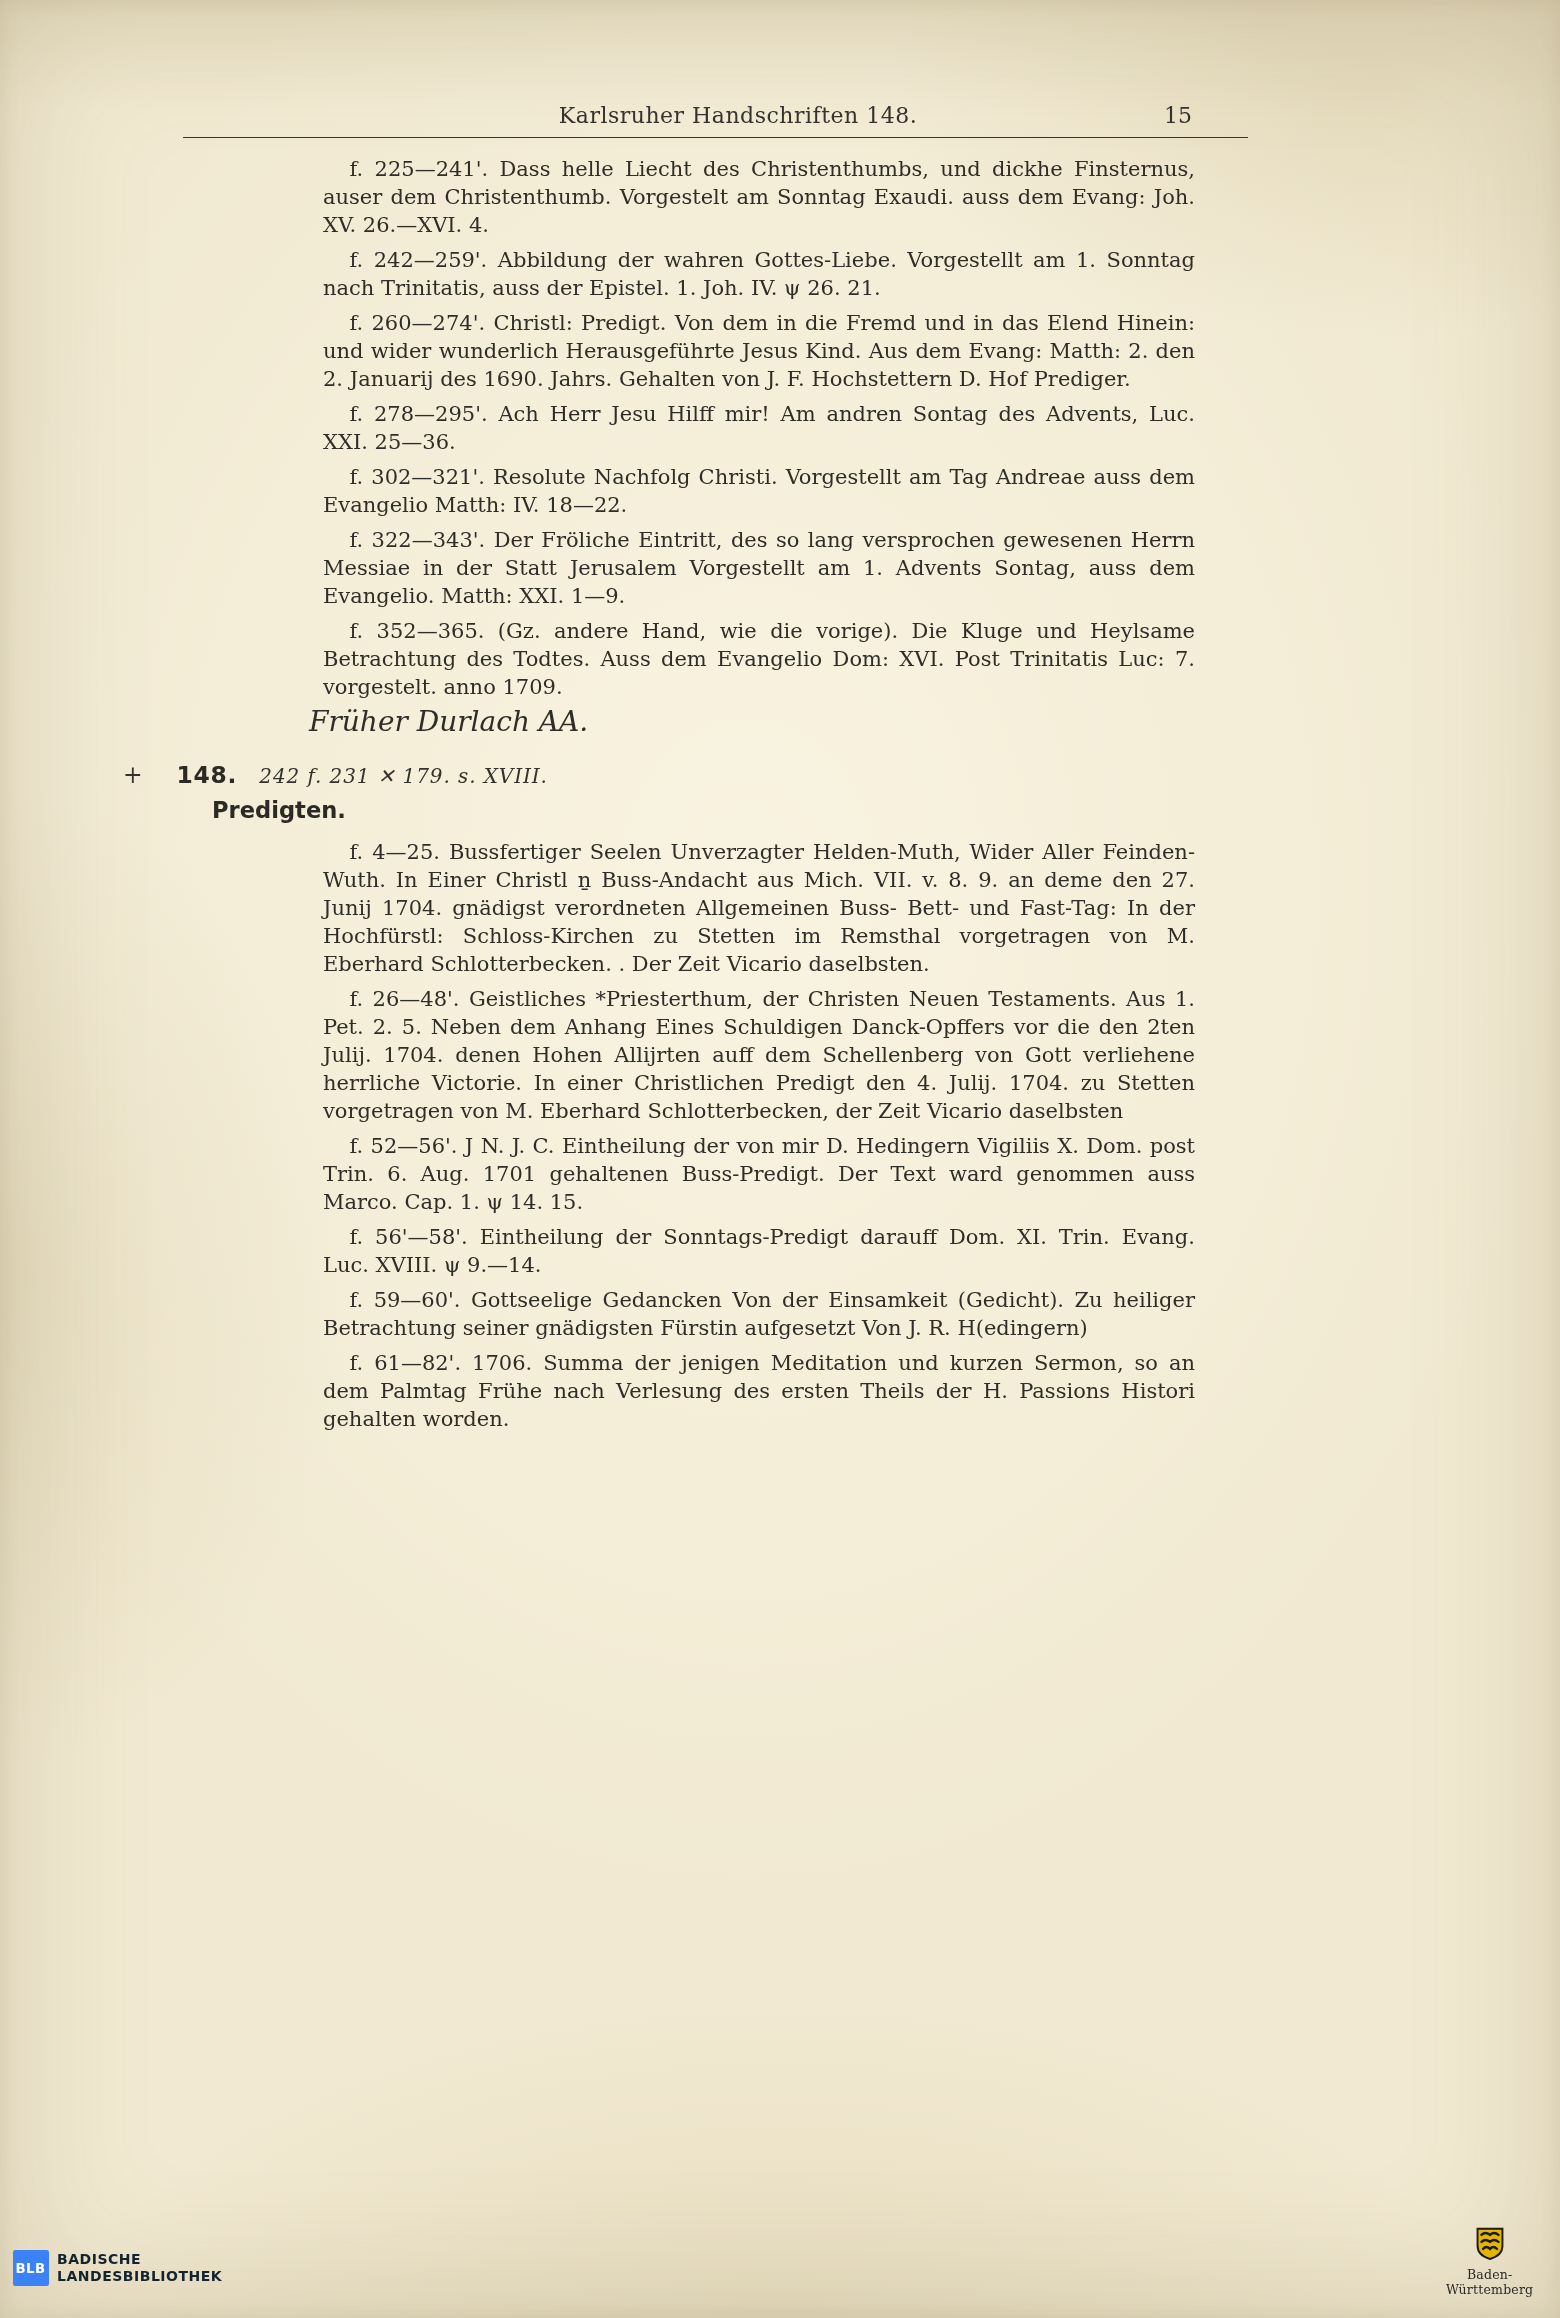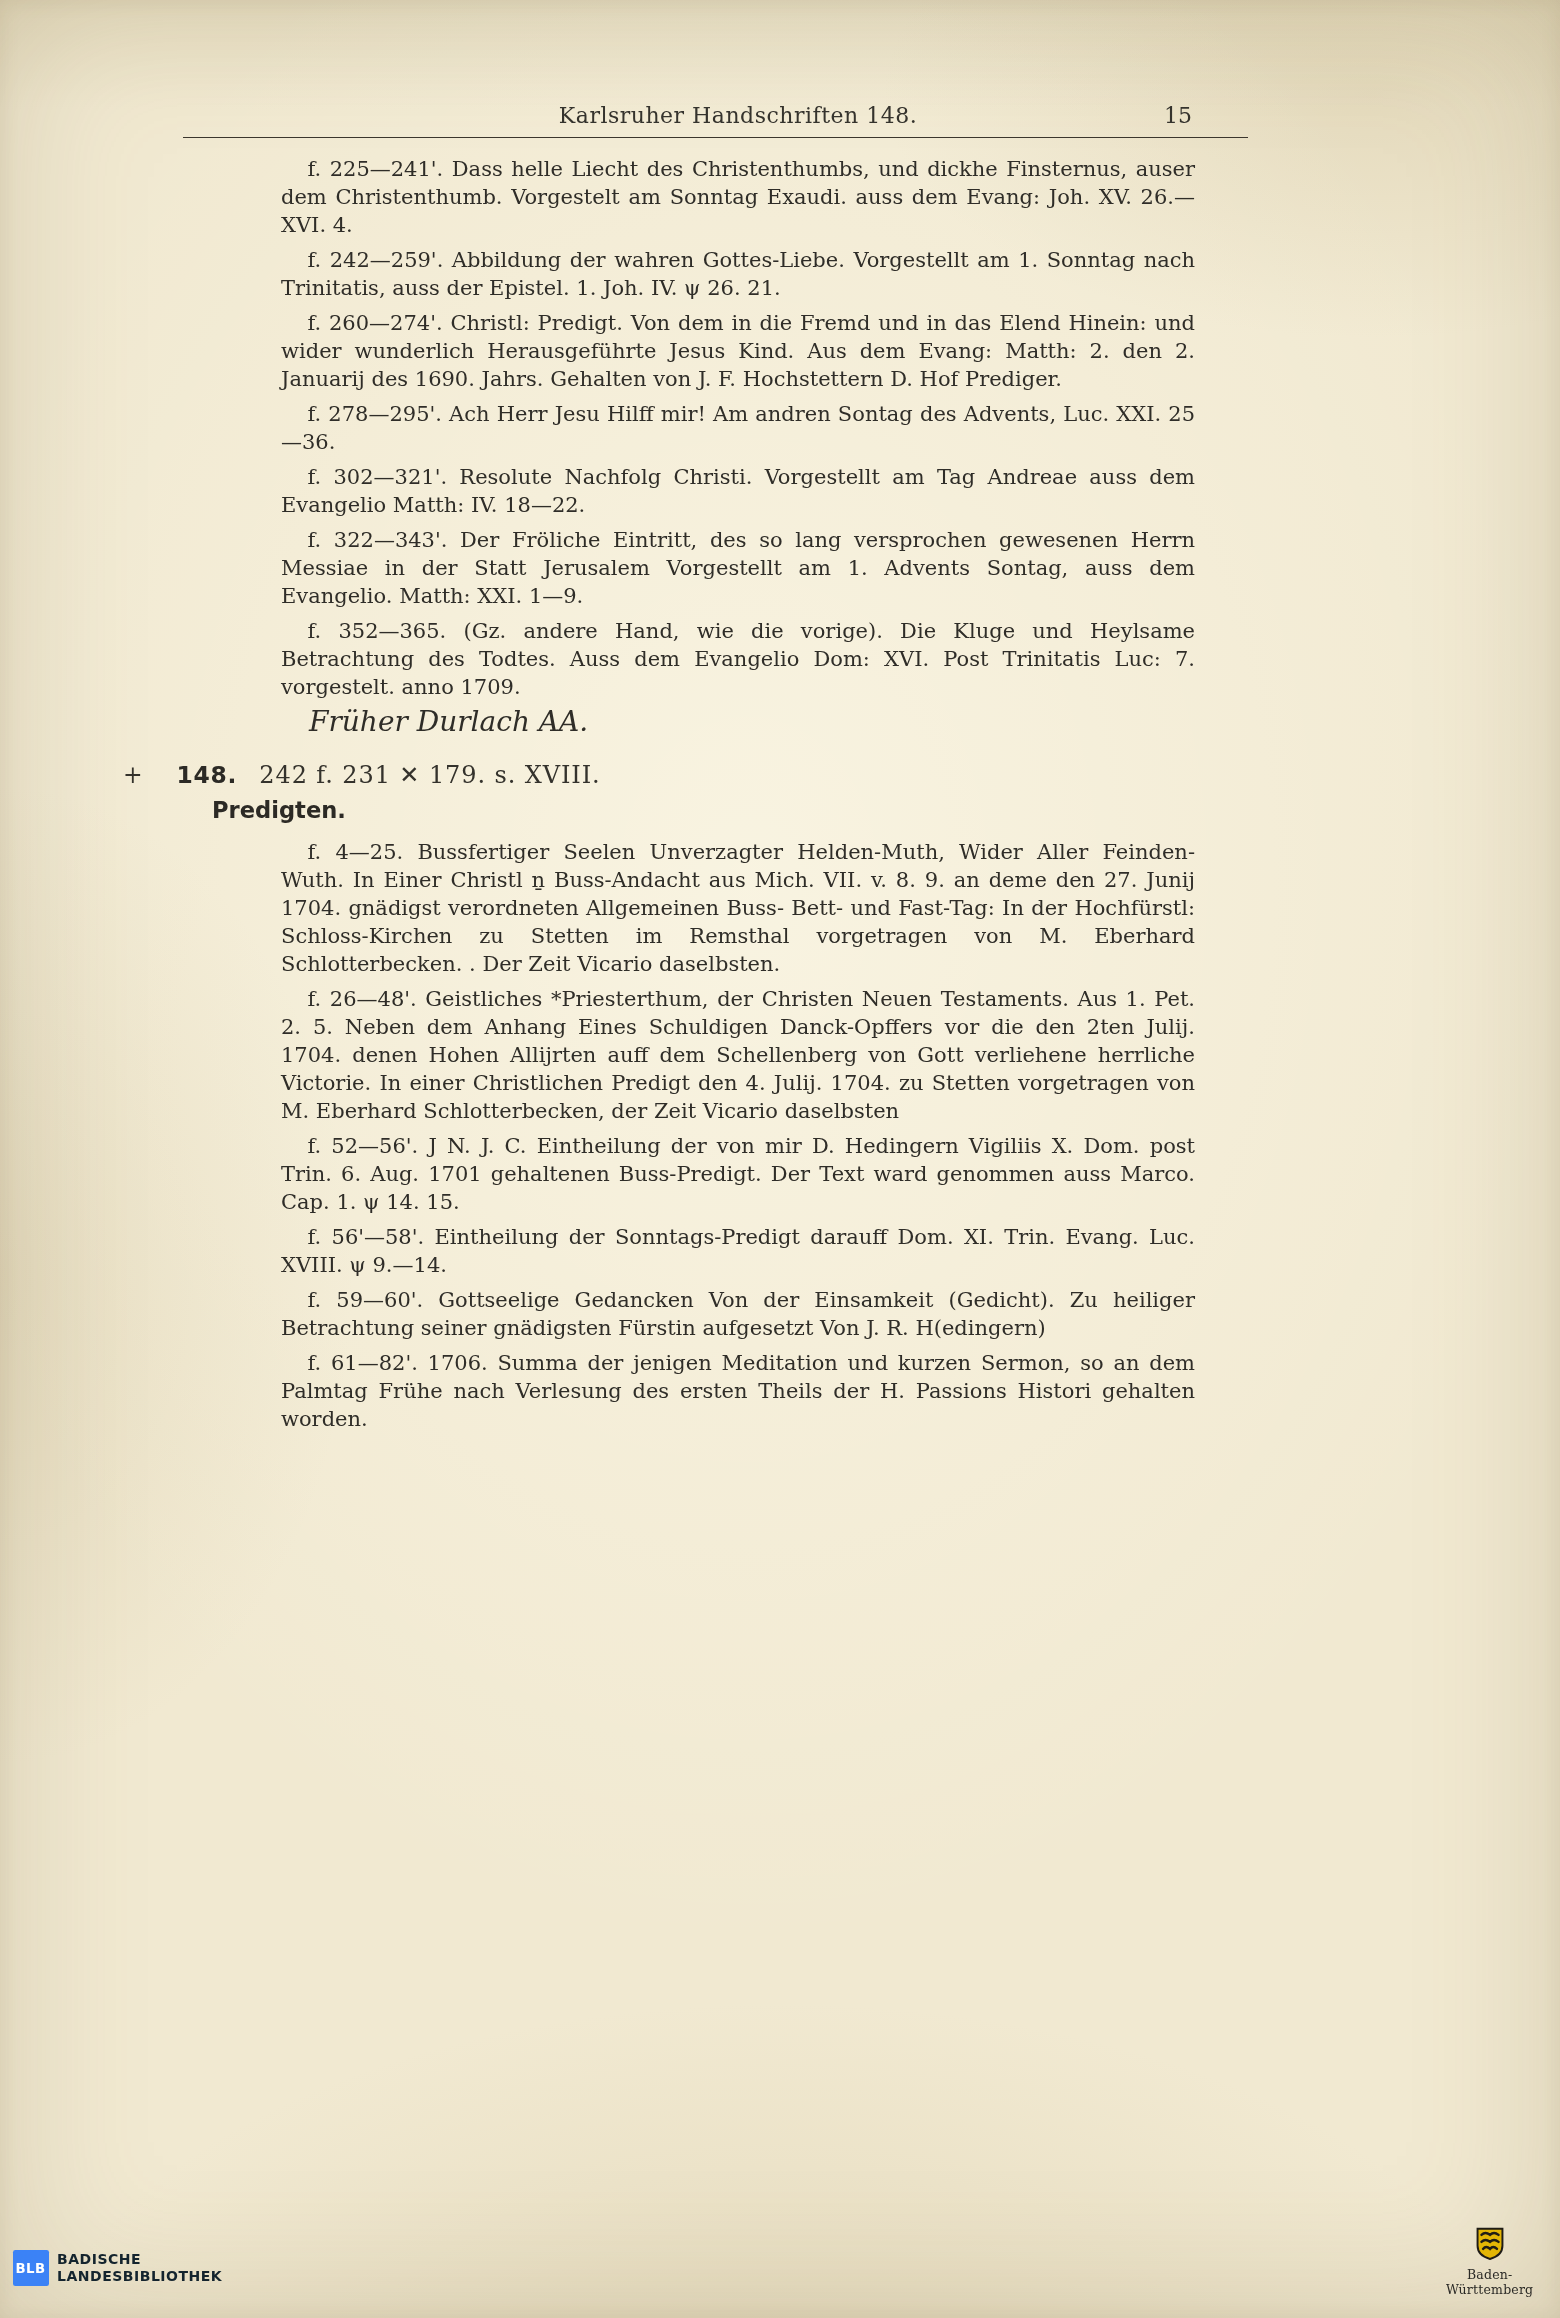--- a/index.html
+++ b/index.html
@@ -30,30 +30,30 @@
     position: absolute; left: 98px; width: 914px; top: 0;
     text-align: center; font-size: 22px; letter-spacing: 0.5px; color: #35332d;
   }
   .page-number { position: absolute; right: 56px; top: 0; font-size: 22px; color: #35332d; }
   .head-rule { border: 0; border-top: 1.6px solid #3b362d; margin-top: 3.1px; width: 100%; }
 
   .body-text {
     margin-left: 98px; width: 914px; padding-top: 17px;
     font-size: 21px; line-height: 28px; text-align: justify; color: #2f2d28;
   }
-  p.para { text-indent: 26.5px; margin-bottom: 7px; }
+  p.para { text-indent: 26.5px; margin-bottom: 7px; margin-left: 42px; }
   .provenance { font-style: italic; margin: 3.1px 0 0 28px; font-size: 28px; }
 
   .entry-head { margin: 25px 0 6.2px -158px; white-space: nowrap; text-align: left; }
   .entry-marker { display: inline-block; width: 23.4px; font-size: 23.4px; color: #34322c; }
   .entry-number {
     font-family: "DejaVu Sans", "Liberation Sans", sans-serif;
     font-weight: 700; font-size: 23.4px; margin: 0 22px 0 30px; letter-spacing: 0.8px; color: #2c2a25;
   }
-  .entry-collation { font-size: 24px; letter-spacing: 0.9px; color: #34322c; }
+  .entry-collation { font-style: italic; font-size: 20px; letter-spacing: 0.9px; color: #34322c; }
   .entry-title {
     font-family: "DejaVu Sans", "Liberation Sans", sans-serif;
     font-weight: 700; font-size: 22.6px; margin: 0 0 14px -69px; text-align: left; color: #2c2a25;
   }
 
   .footer-left { position: absolute; left: 12.5px; bottom: 33px; display: flex; align-items: center; gap: 8.6px; }
   .blb-logo {
     width: 36px; height: 36px; background: #3b82f6; color: #ffffff; border-radius: 2.3px;
     font-family: "DejaVu Sans", "Liberation Sans", sans-serif; font-weight: 700; font-size: 13.3px;
     display: flex; align-items: center; justify-content: center; letter-spacing: 0.4px;

